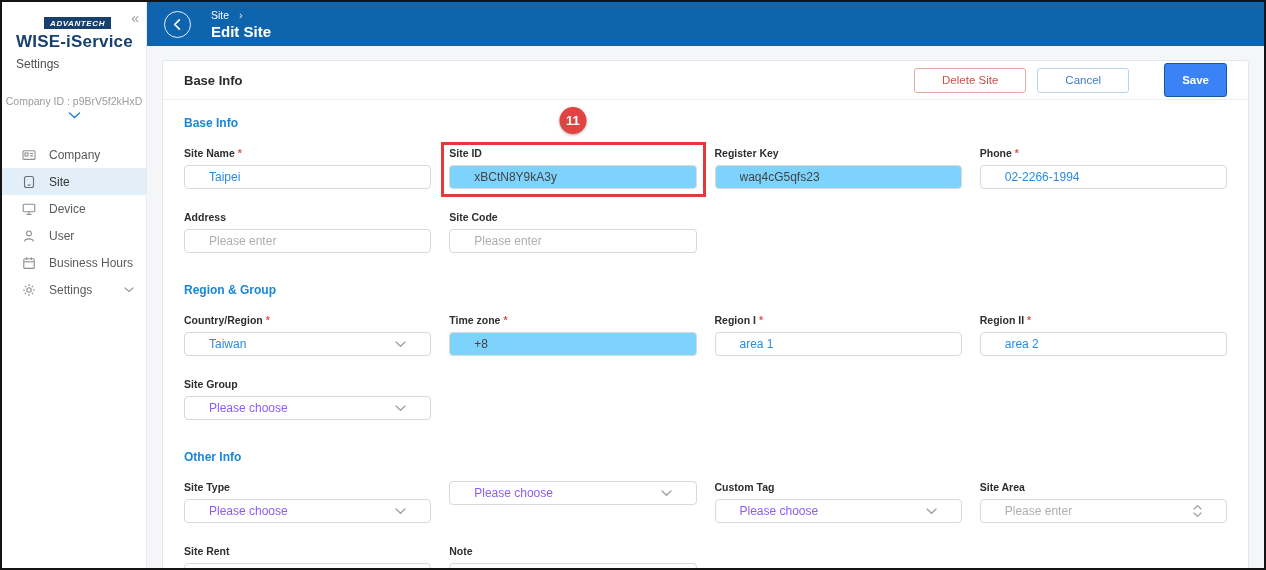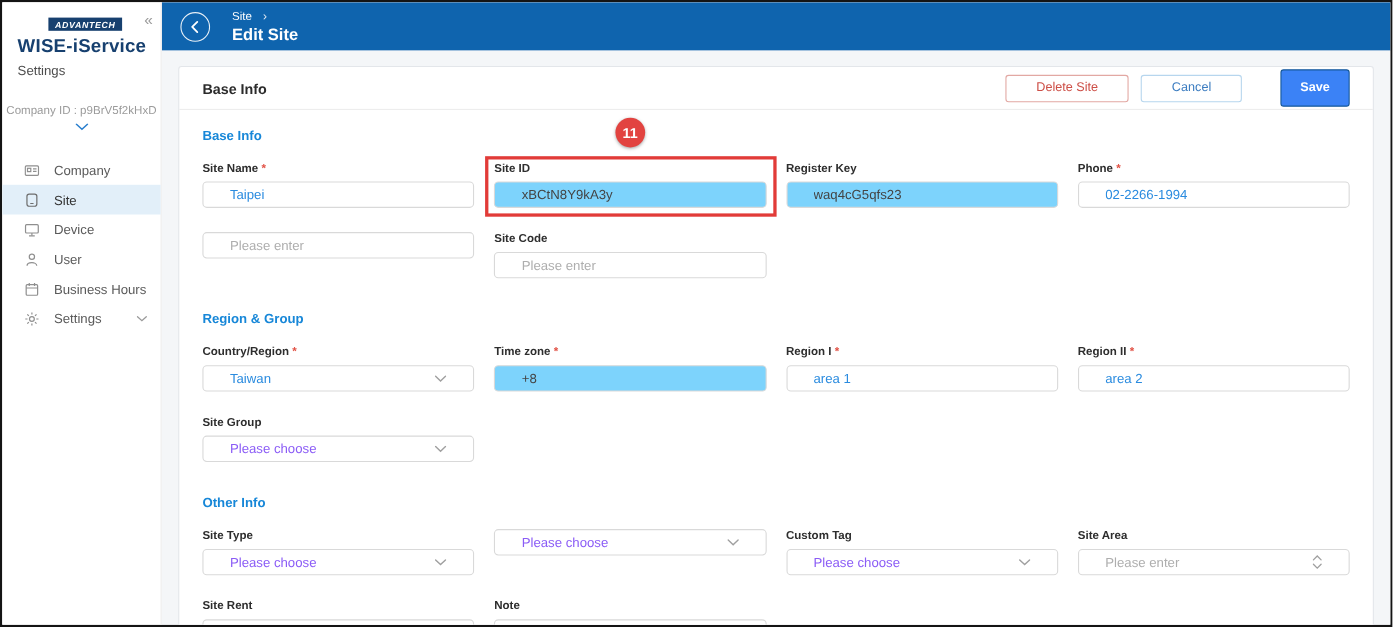--- a/index.html
+++ b/index.html
@@ -223,20 +223,21 @@
             </div>
 
             <div class="cell c4">
               <label class="flabel"><span>Phone</span><span class="req">*</span></label>
               <div class="control">
                   <input class="blue" value="02-2266-1994" style="">
                 </div>
             </div>
 
             <div class="cell c1">
+              <label class="flabel"><span>Address</span></label>
               <div class="control">
                   <input placeholder="Please enter" style="">
                 </div>
             </div>
 
             <div class="cell c2">
               <label class="flabel"><span>Site Code</span></label>
               <div class="control">
                   <input placeholder="Please enter" style="">
                 </div>

